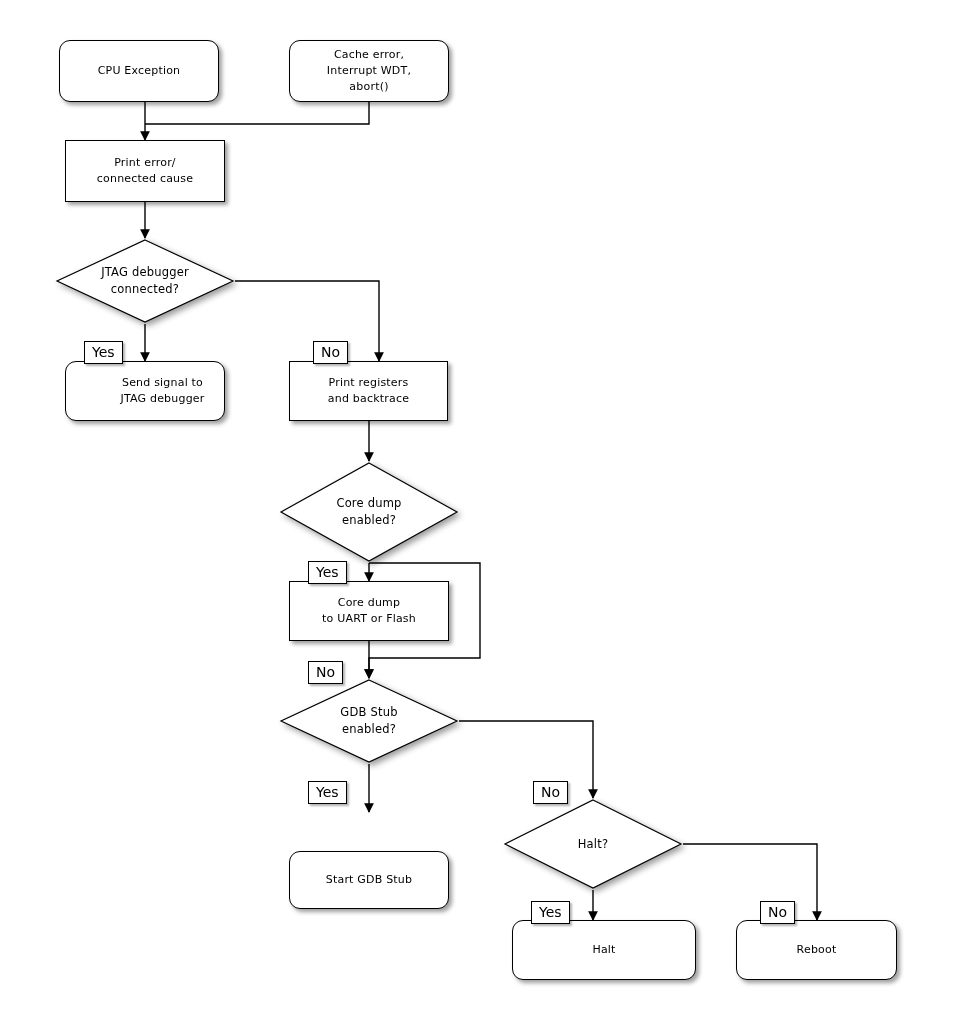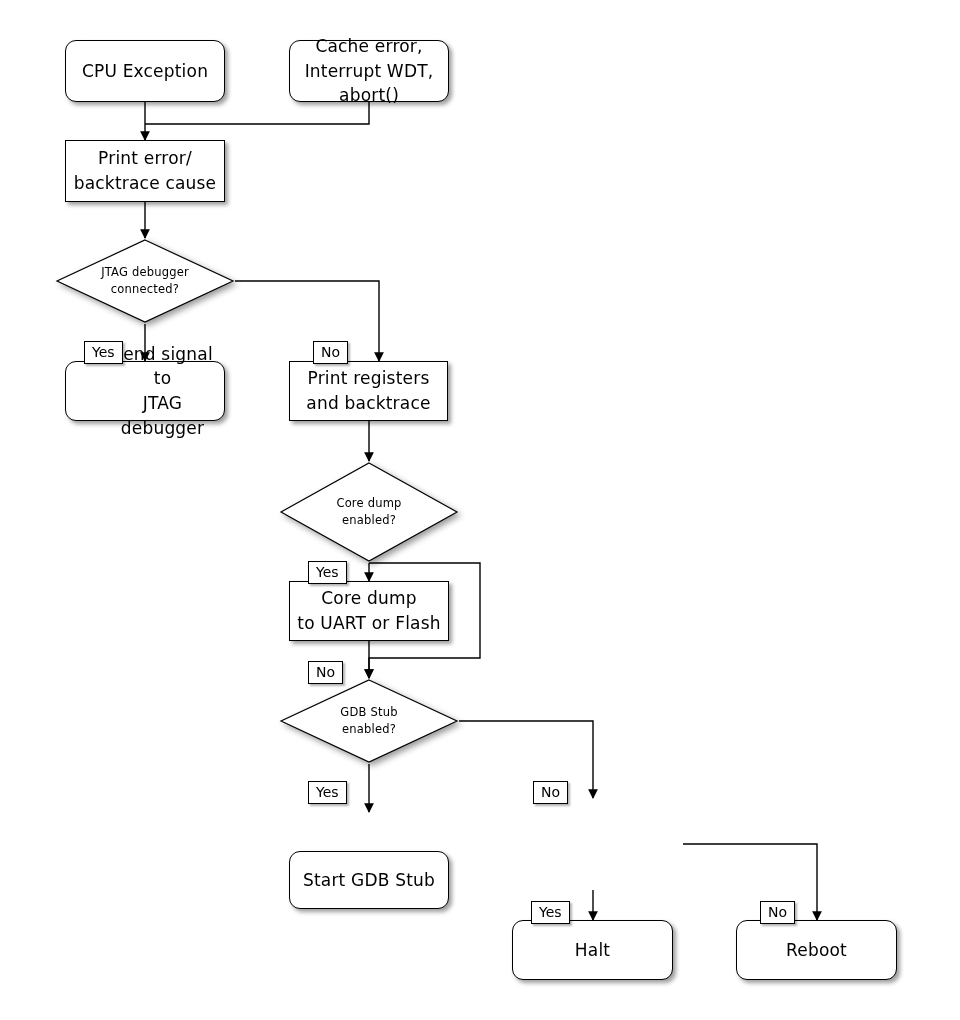--- a/index.html
+++ b/index.html
@@ -29,21 +29,21 @@
   
   .node {
     position: absolute;
     box-sizing: border-box;
     background: #ffffff;
     border: 1px solid #000000;
     display: flex;
     align-items: center;
     justify-content: center;
     text-align: center;
-    font-size: 17px;
+    font-size: 11px;
     line-height: 1.45;
     color: #000000;
     letter-spacing: 0.2px;
     box-shadow: 3px 3px 4px rgba(0,0,0,0.38);
     z-index: 3;
   }
   .node.rounded { border-radius: 11px; }
   .node.square  { border-radius: 0; }
   .node .txt { white-space: pre-line; padding: 0 6px; }
 
@@ -123,33 +123,33 @@
 
       <path d="M 459 721 L 593 721 L 593 798" marker-end="url(#arrow)"></path>
 
       <path d="M 593 890 L 593 920" marker-end="url(#arrow)"></path>
 
       <path d="M 683 844 L 817 844 L 817 920" marker-end="url(#arrow)"></path>
 
     </g>
   </svg>
 
-  <div class="node rounded" style="left:65px; top:40px; width:160px; height:62px;justify-content:center;">
+  <div class="node rounded" style="left:59px; top:40px; width:160px; height:62px;justify-content:center;">
     <span class="txt">CPU Exception</span>
   </div>
 
   <div class="node rounded" style="left:289px; top:40px; width:160px; height:62px;">
     <span class="txt">Cache error,
 Interrupt WDT,
 abort()</span>
   </div>
 
   <div class="node square" style="left:65px; top:140px; width:160px; height:62px;">
     <span class="txt">Print error/
-backtrace cause</span>
+connected cause</span>
   </div>
 
   <div class="diamond" style="left:55px; top:238px; width:180px; height:86px;">
     <svg width="180" height="86" viewBox="0 0 180 86" xmlns="http://www.w3.org/2000/svg">
       <polygon points="90,2 178,43 90,84 2,43" fill="#ffffff" stroke="#000000" stroke-width="1.2" style="filter:drop-shadow(3px 3px 3px rgba(0,0,0,0.40));"></polygon>
     </svg>
     <span class="dlabel">JTAG debugger
 connected?</span>
   </div>
 
@@ -181,22 +181,28 @@
       <polygon points="90,2 178,43 90,84 2,43" fill="#ffffff" stroke="#000000" stroke-width="1.2" style="filter:drop-shadow(3px 3px 3px rgba(0,0,0,0.40));"></polygon>
     </svg>
     <span class="dlabel">GDB Stub
 enabled?</span>
   </div>
 
   <div class="node rounded" style="left:289px; top:812px; width:160px; height:58px;margin-top:39px;">
     <span class="txt">Start GDB Stub</span>
   </div>
 
-
-  <div class="node rounded" style="left:512px; top:920px; width:161px; height:60px;">
+  <div class="diamond" style="left:503px; top:798px; width:180px; height:92px;">
+    <svg width="180" height="92" viewBox="0 0 180 92" xmlns="http://www.w3.org/2000/svg">
+      <polygon points="90,2 178,46 90,90 2,46" fill="#ffffff" stroke="#000000" stroke-width="1.2" style="filter:drop-shadow(3px 3px 3px rgba(0,0,0,0.40));"></polygon>
+    </svg>
+    <span class="dlabel">Halt?</span>
+  </div>
+
+  <div class="node rounded" style="left:512px; top:920px; width:184px; height:60px;">
     <span class="txt">Halt</span>
   </div>
 
   <div class="node rounded" style="left:736px; top:920px; width:161px; height:60px;">
     <span class="txt">Reboot</span>
   </div>
 
   <div class="elabel" style="left:84px; top:341px;"><span>Yes</span></div>
 
   <div class="elabel" style="left:313px; top:341px;"><span>No</span></div>

